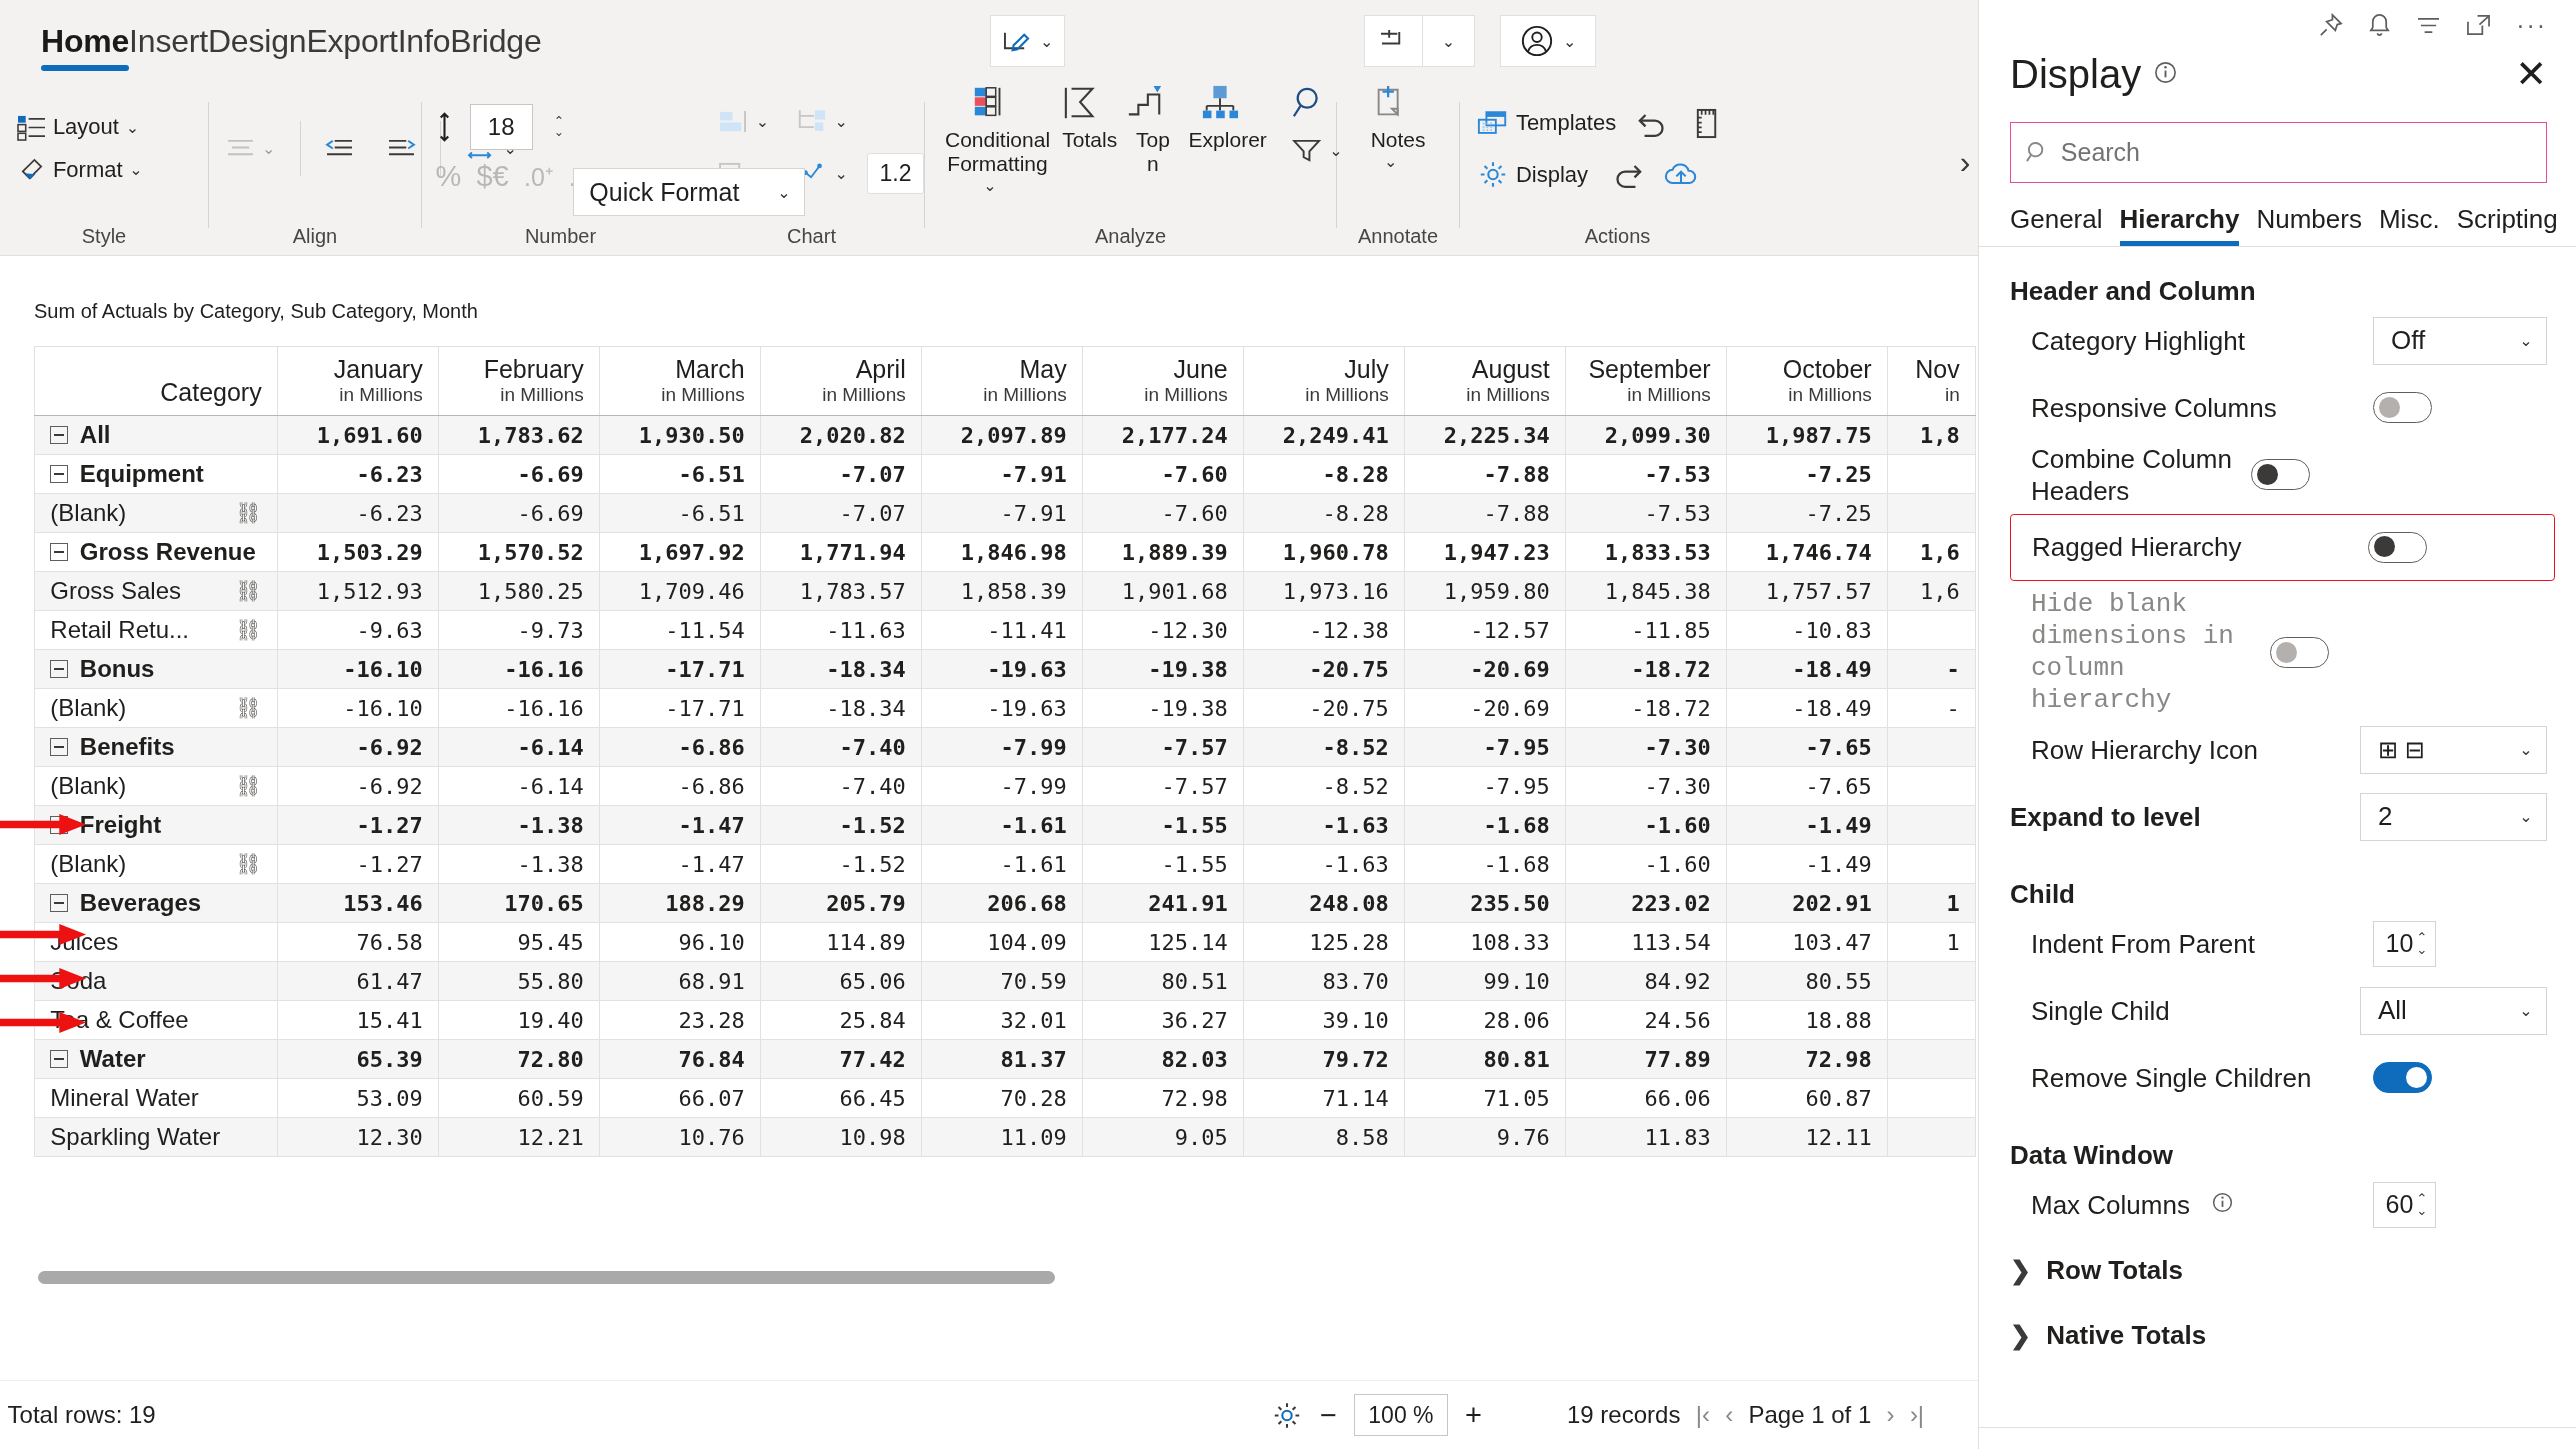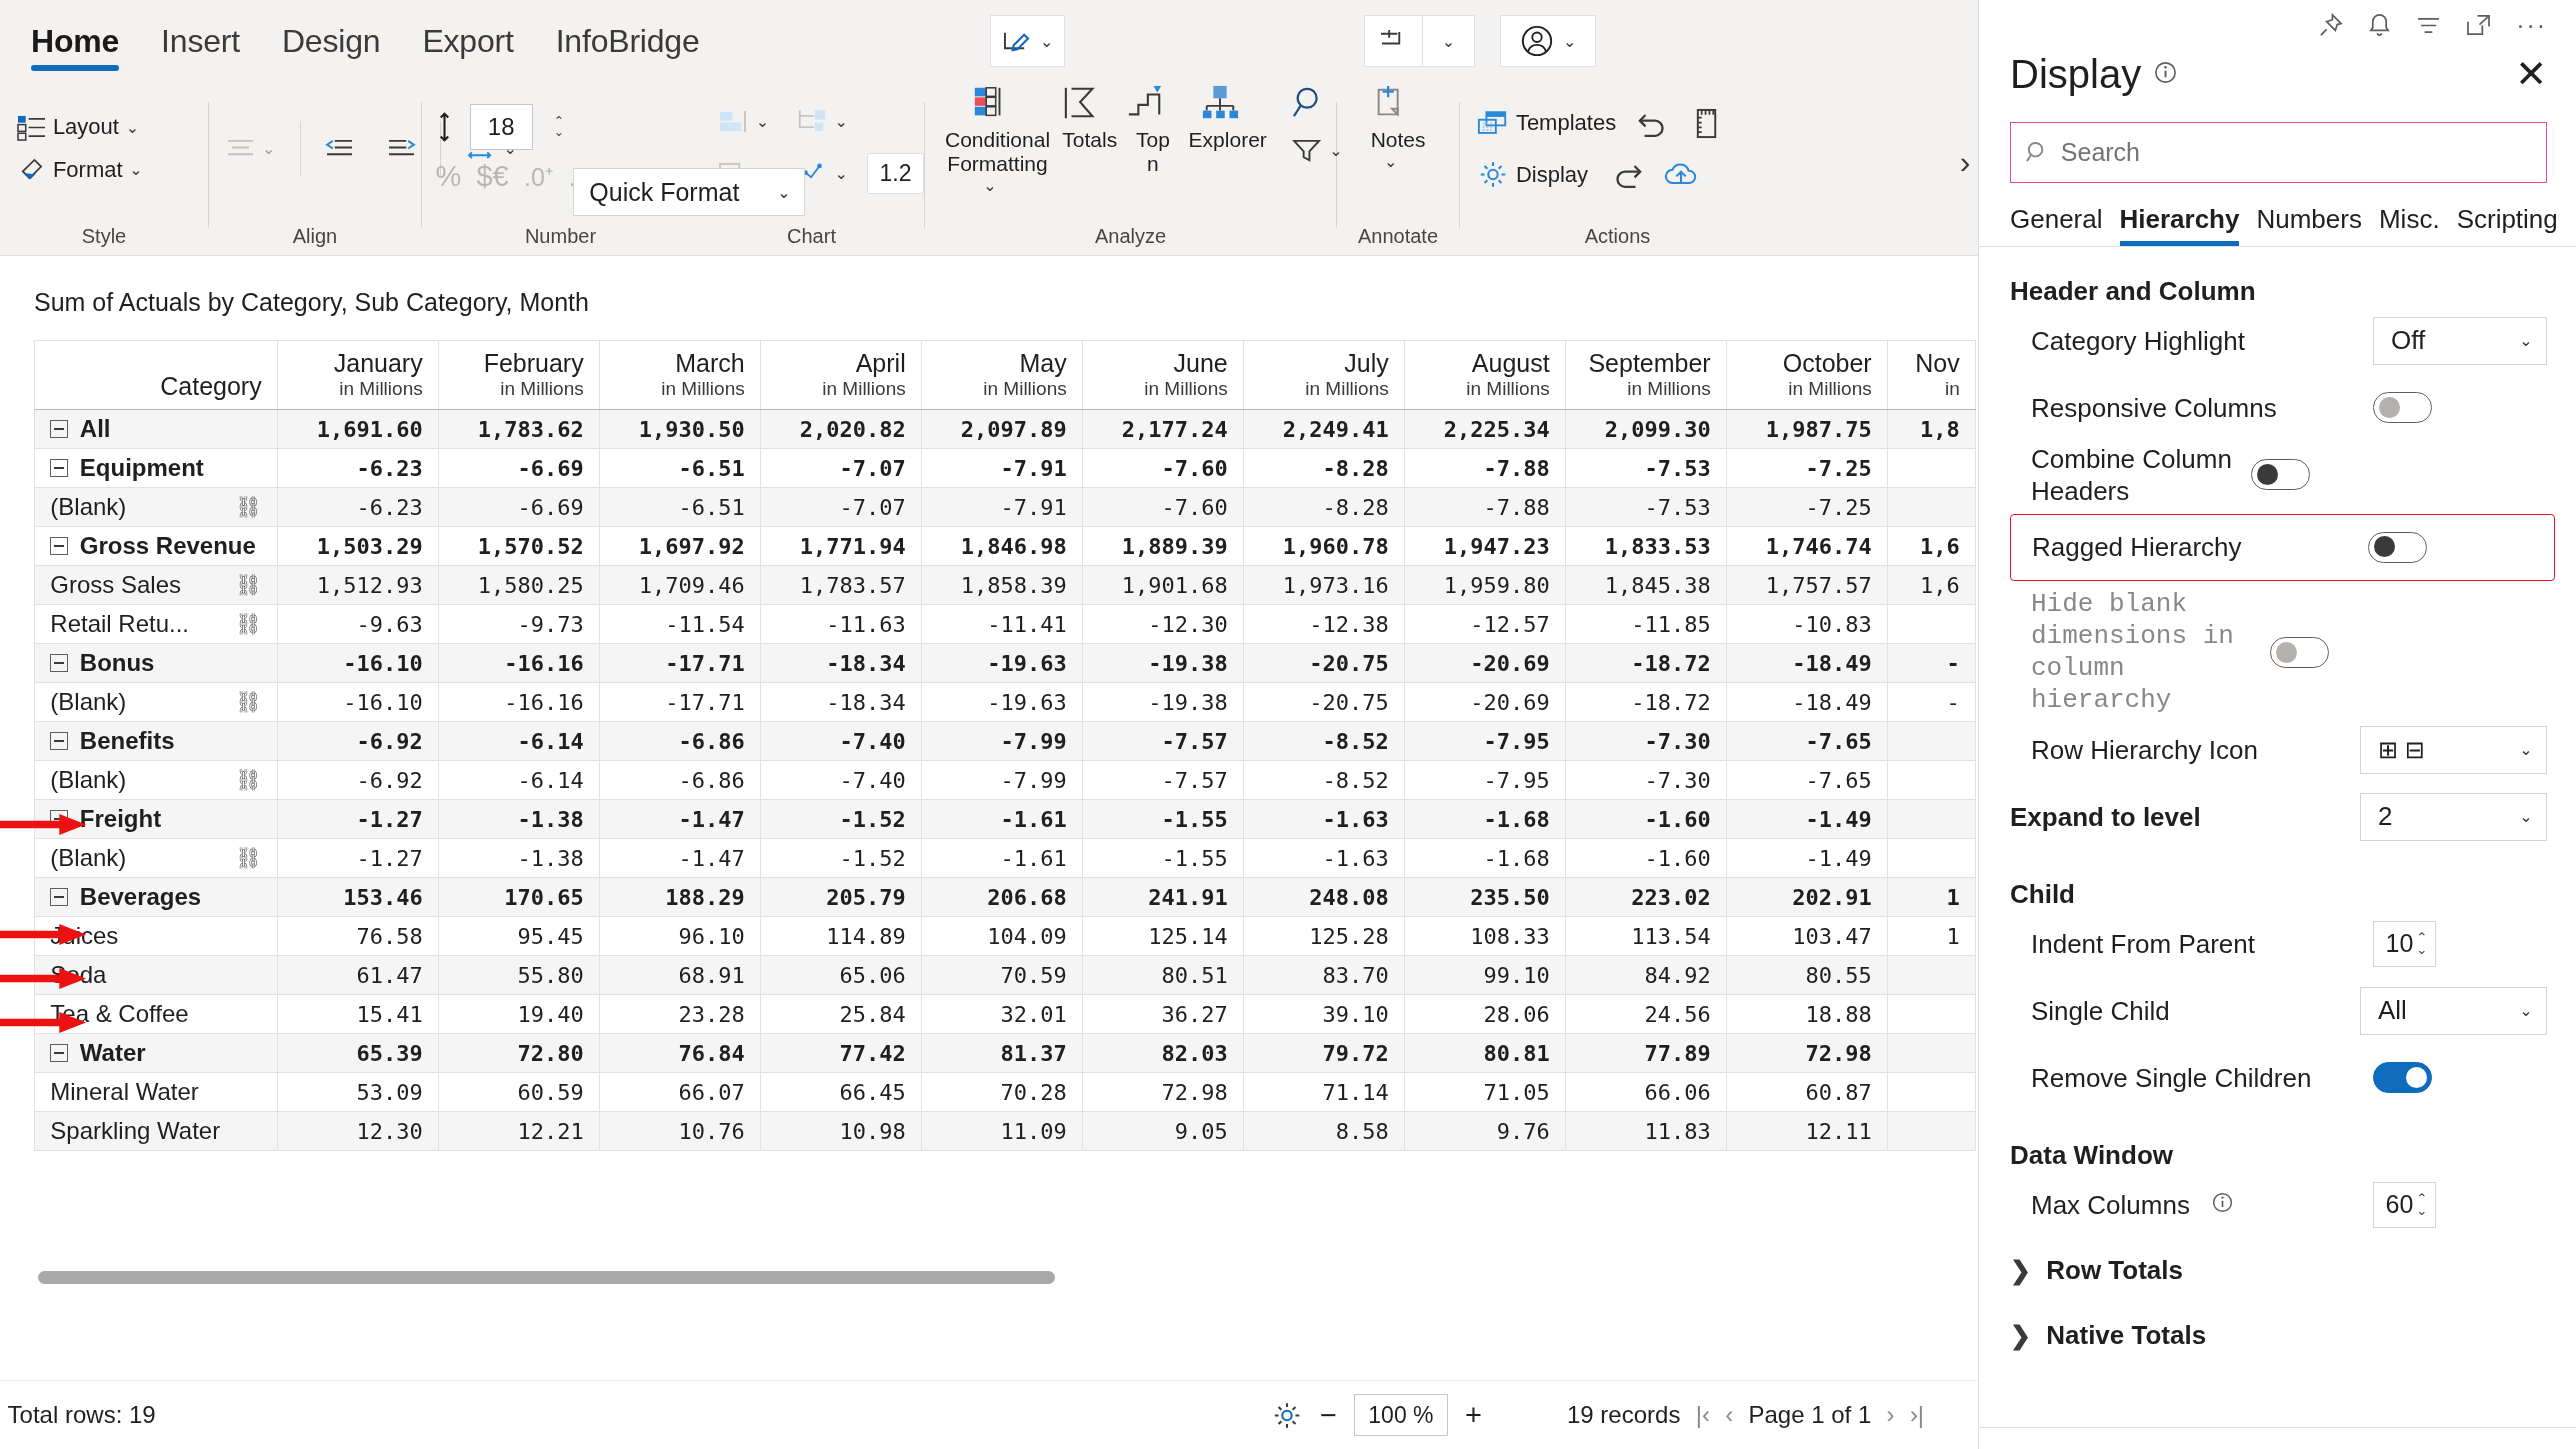--- a/index.html
+++ b/index.html
@@ -13,21 +13,21 @@
     position: relative;
   }
   .app { position:relative; width:2576px; height:1449px; }
 
   
   .ribbon {
     position:absolute; left:0; top:0; width:1978px; height:256px;
     background:#f3f2f1;
     border-bottom:1px solid #e1dfdd;
   }
-  .tabstrip { display:flex; align-items:flex-end; height:73px; padding-left:31px; gap:42px; }
+  .tabstrip { display:flex; align-items:flex-end; height:73px; padding-left:41px; }
   .tab {
     font-size:32px; color:#3b3a39; padding-bottom:13.4px; position:relative; cursor:pointer;
     letter-spacing:-0.2px;
   }
   .tab.active { color:#1b1a19; font-weight:700; }
   .tab.active:after {
     content:""; position:absolute; left:0; right:0; bottom:1.9px; height:5.7px; background:#0f6cbd; border-radius:2.9px;
   }
   .ribbon-body { position:absolute; left:0; top:73px; right:0; height:183px; display:flex; }
 
@@ -67,21 +67,21 @@
   .topfloat { position:absolute; top:15.3px; height:52px; display:flex; align-items:center; }
   .boxbtn {
     background:#fff; border:1px solid #e1dfdd; height:52px; display:flex; align-items:center;
     gap:9.6px; padding:0 11.5px; cursor:pointer;
   }
 
   
   .sheet {
     position:absolute; left:0; top:256px; width:1978px; bottom:96px; background:#fff; overflow:hidden;
   }
-  .sheet-title { font-size:25px; color:#201f1e; padding:32px 0 0 34px; }
+  .sheet-title { font-size:20px; color:#201f1e; padding:44px 0 0 34px; }
 
   table.grid { border-collapse:collapse; margin:23px 0 0 34px; table-layout:fixed; }
   table.grid th, table.grid td { border:1px solid #e3e1df; padding:0 15.3px; height:39px; }
   table.grid th {
     background:#fff; vertical-align:bottom; text-align:right; font-weight:400;
     padding-bottom:7.6px; height:69px; border-bottom:1px solid #b9b7b5;
   }
   th .m { font-size:25px; color:#201f1e; display:block; line-height:28px;}
   th .u { font-size:19px; color:#3b3a39; display:block; line-height:24px;}
   th.cat { text-align:left; vertical-align:middle; font-size:25px; color:#201f1e; padding-bottom:0;}

